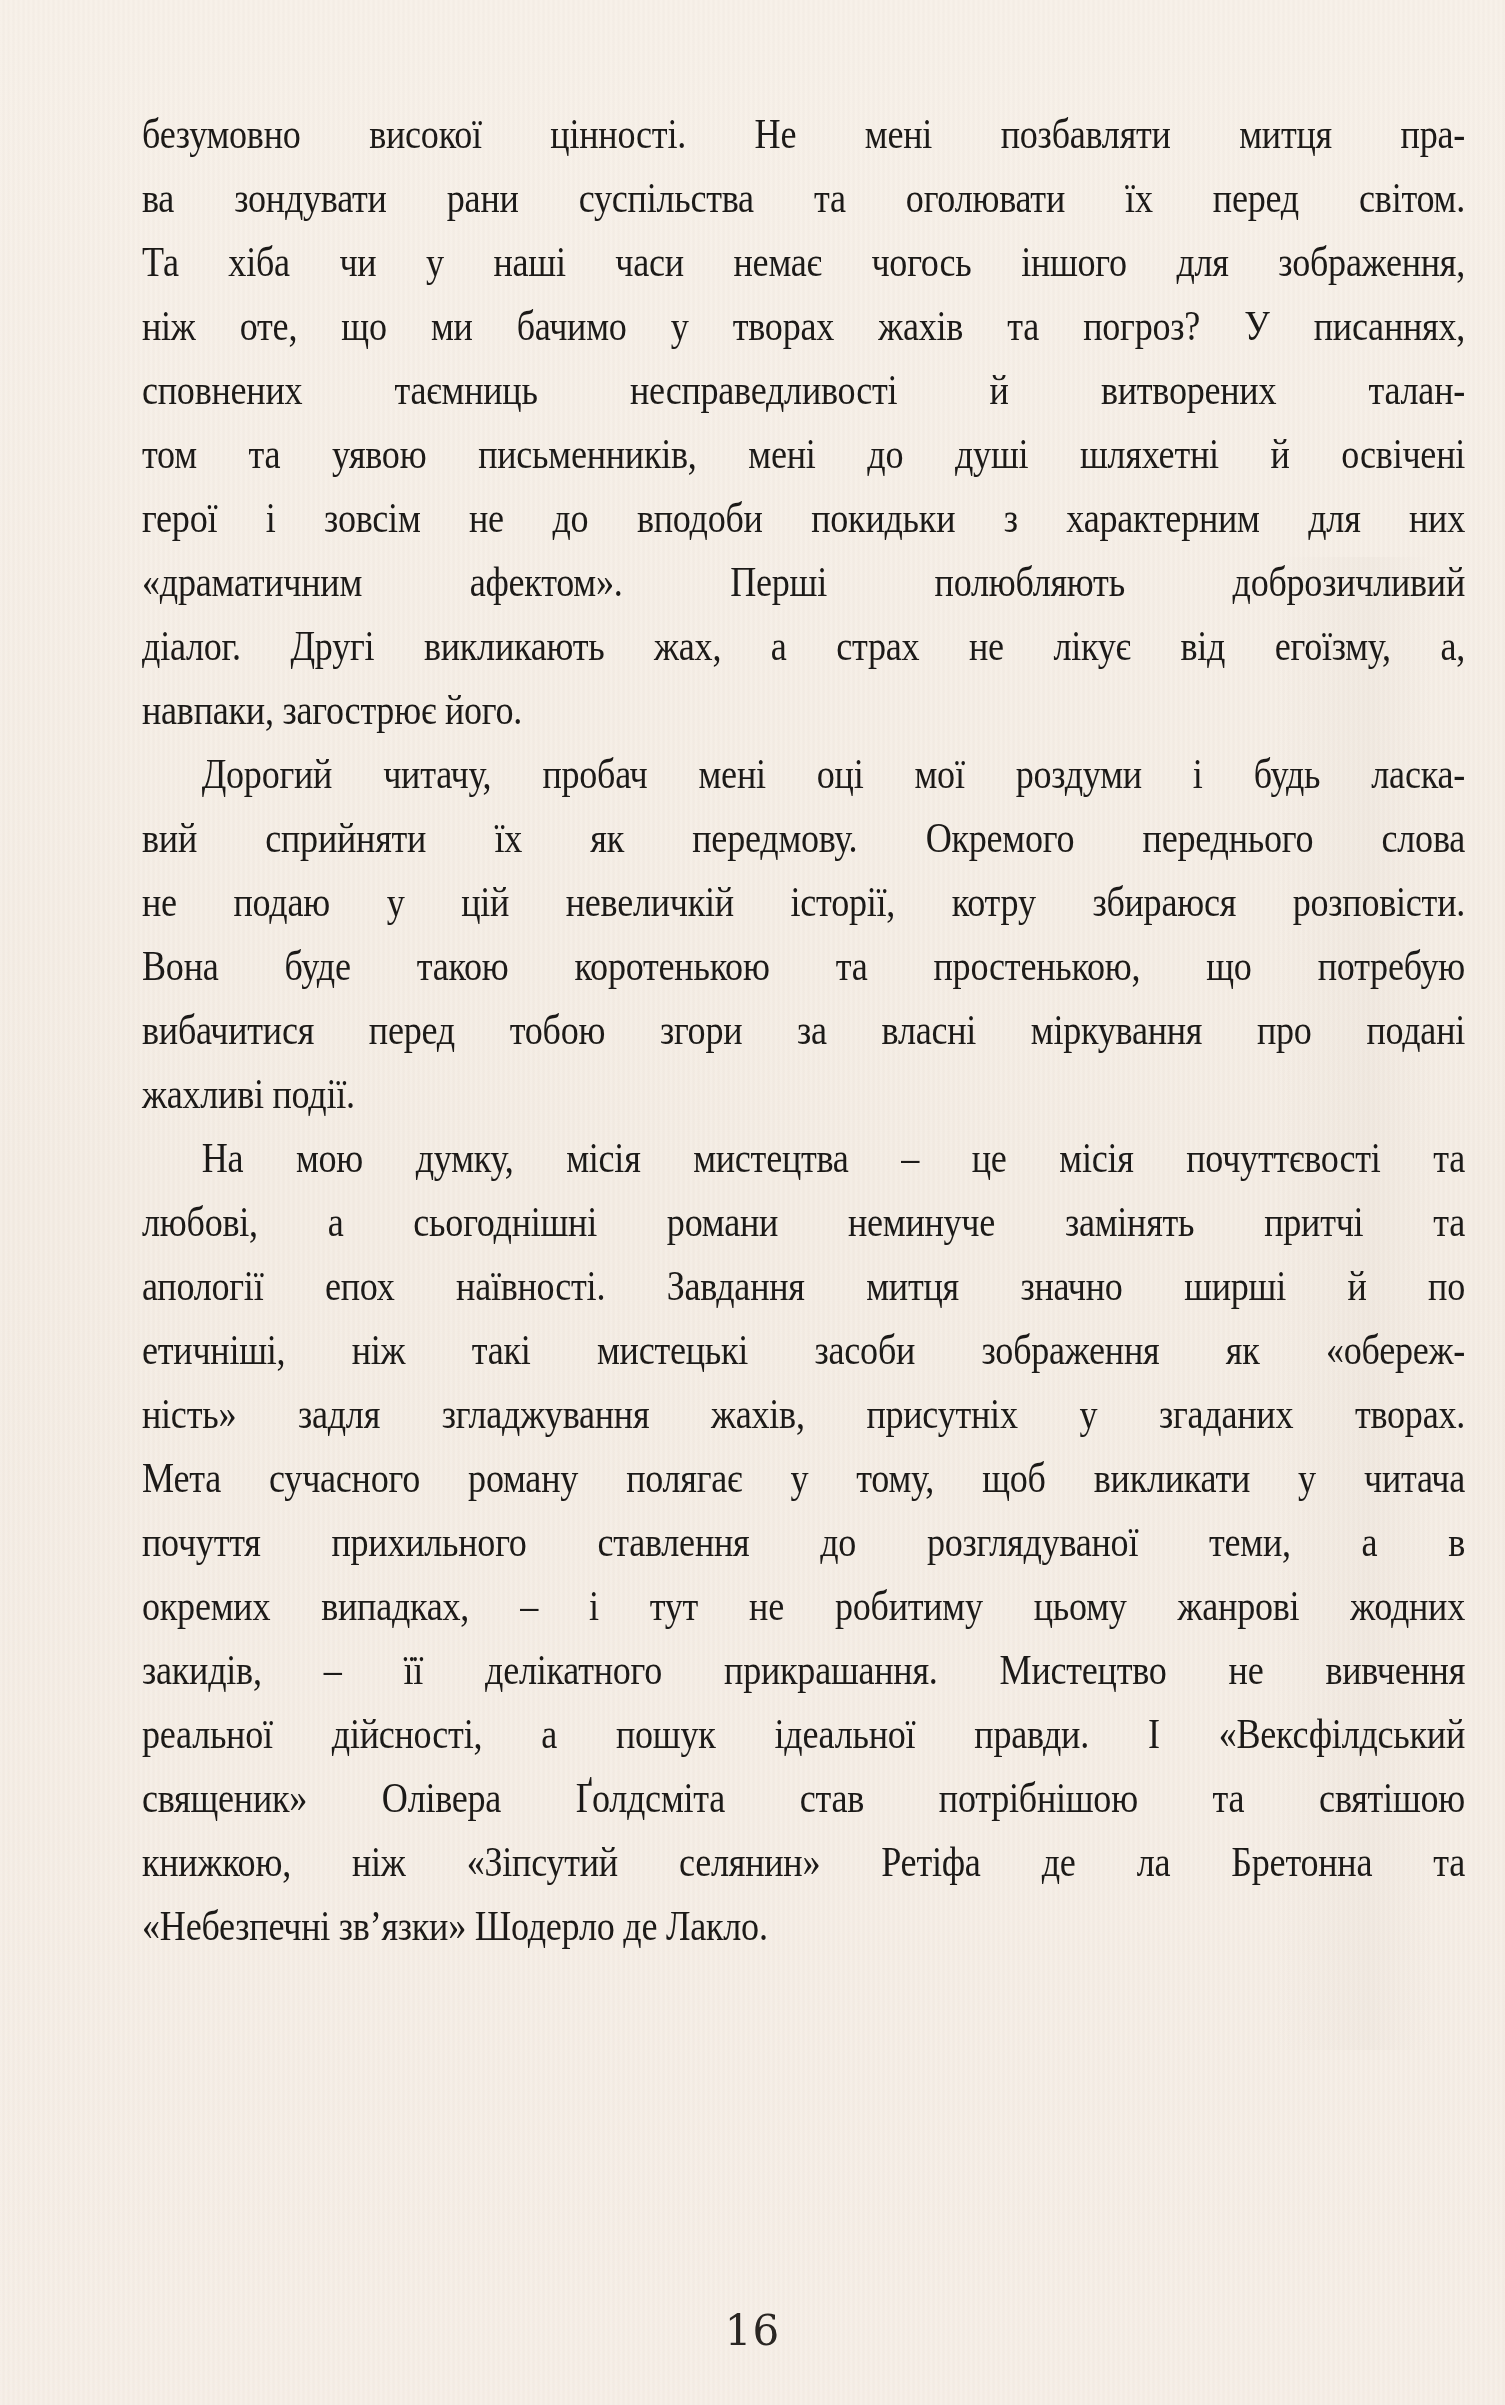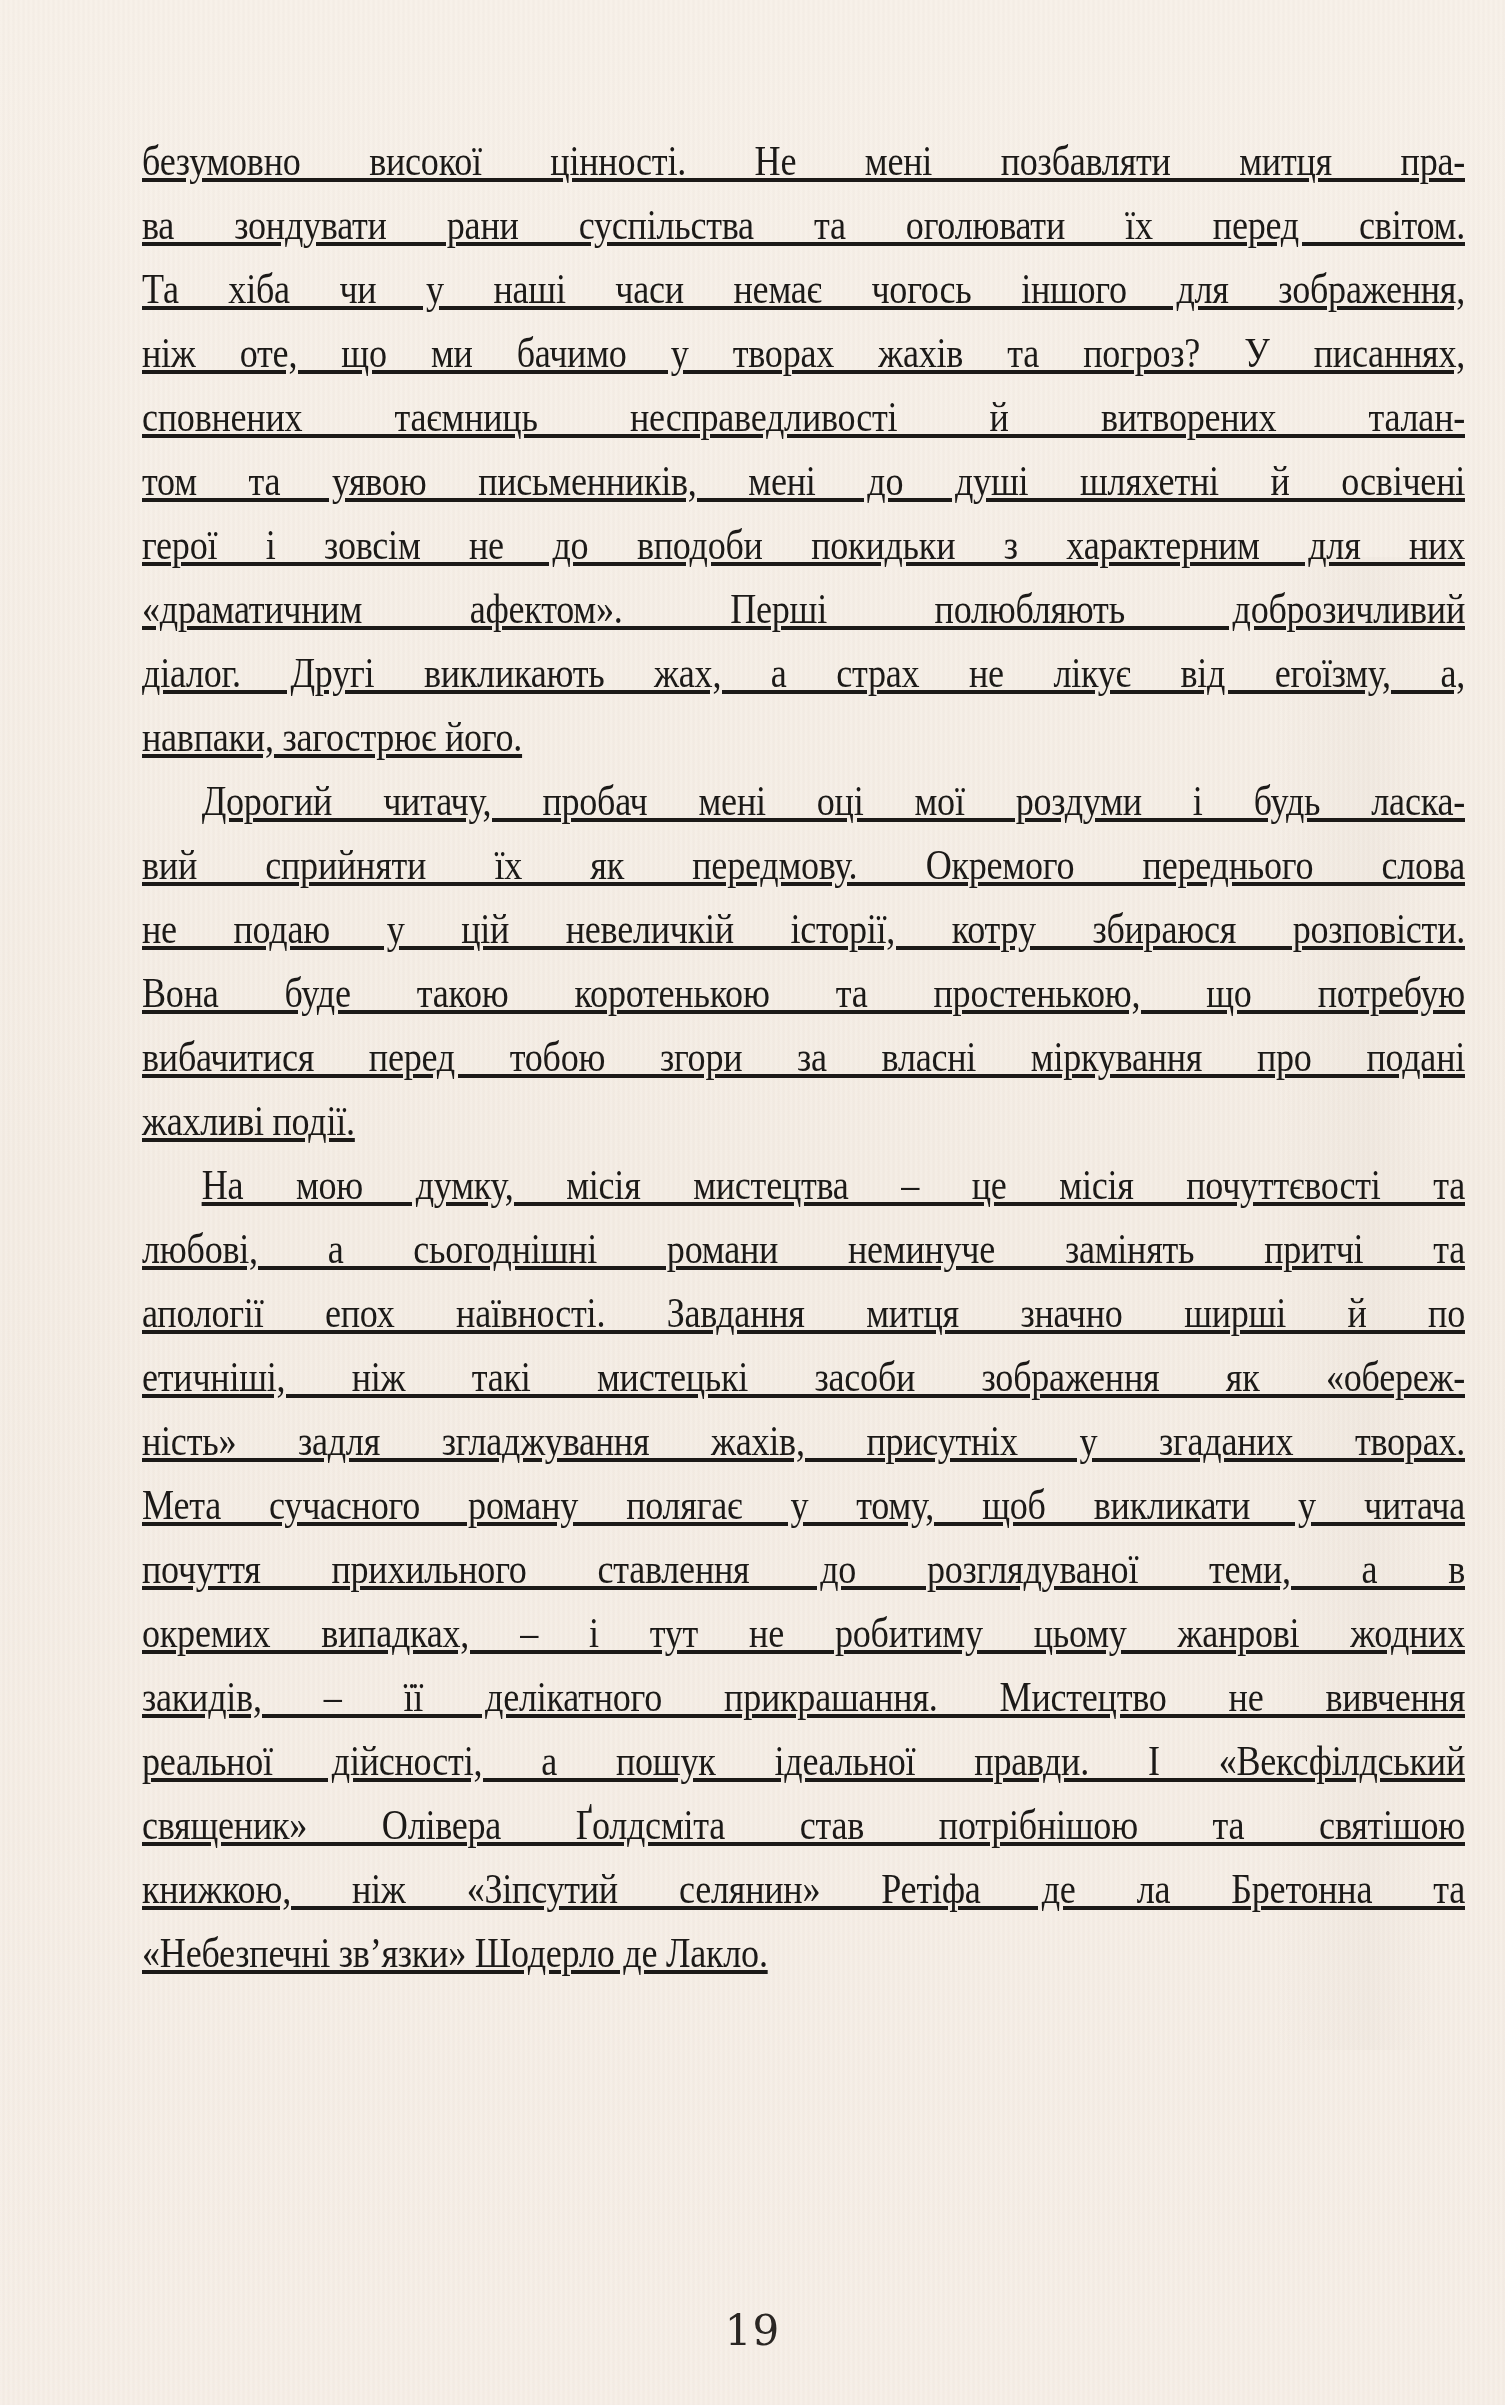--- a/index.html
+++ b/index.html
@@ -28,23 +28,22 @@
       left: 1274px;
       top: 557px;
       width: 159px;
       height: 1493px;
       background: linear-gradient(90deg, rgba(200,190,180,0) 0%, rgba(205,195,185,0.10) 60%, rgba(200,190,180,0) 100%);
       pointer-events: none;
     }
     .text-block {
       position: absolute;
       left: 142px;
-      top: 129px;
+      top: 102px;
       width: 1323px;
-      text-decoration: underline;
     }
     .line {
       display: block;
       height: 64px;
       line-height: 64px;
       font-size: 43px;
       white-space: nowrap;
       text-align: justify;
       text-align-last: justify;
       letter-spacing: -0.3px;
@@ -110,14 +109,14 @@
     <span class="line" style="width: 1575px; transform: scaleX(0.84);">окремих випадках, – і тут не робитиму цьому жанрові жодних</span>
     <span class="line" style="width: 1575px; transform: scaleX(0.84);">закидів, – її делікатного прикрашання. Мистецтво не вивчення</span>
     <span class="line" style="width: 1575px; transform: scaleX(0.84);">реальної дійсності, а пошук ідеальної правди. І «Вексфілдський</span>
     <span class="line" style="width: 1575px; transform: scaleX(0.84);">священик» Олівера Ґолдсміта став потрібнішою та святішою</span>
     <span class="line" style="width: 1575px; transform: scaleX(0.84);">книжкою, ніж «Зіпсутий селянин» Ретіфа де ла Бретонна та</span>
     <span class="line last" style="display: block; transform: scaleX(0.84); width: 1575px; text-align-last: left;">«Небезпечні зв’язки» Шодерло де Лакло.</span>
   </div>
 
 </div>
 
-<div class="page-number">19</div>
+<div class="page-number">16</div>
 
 
 </body></html>

